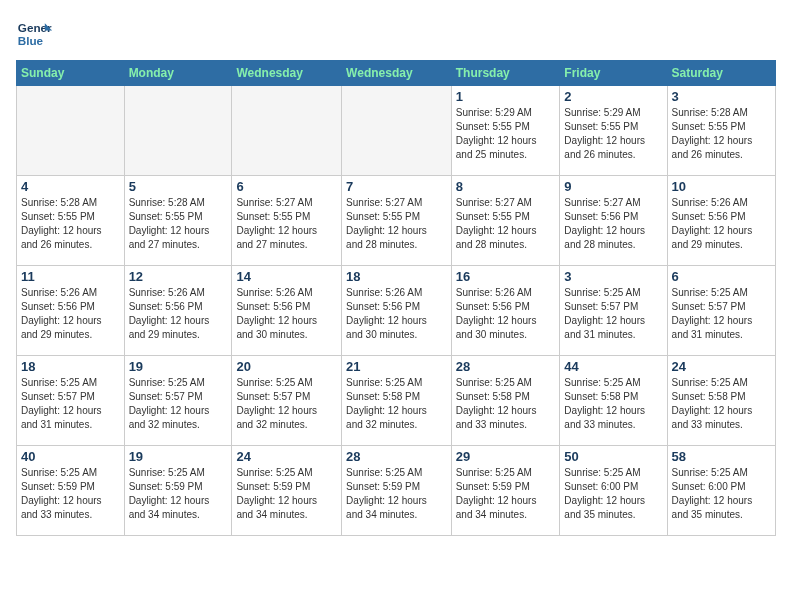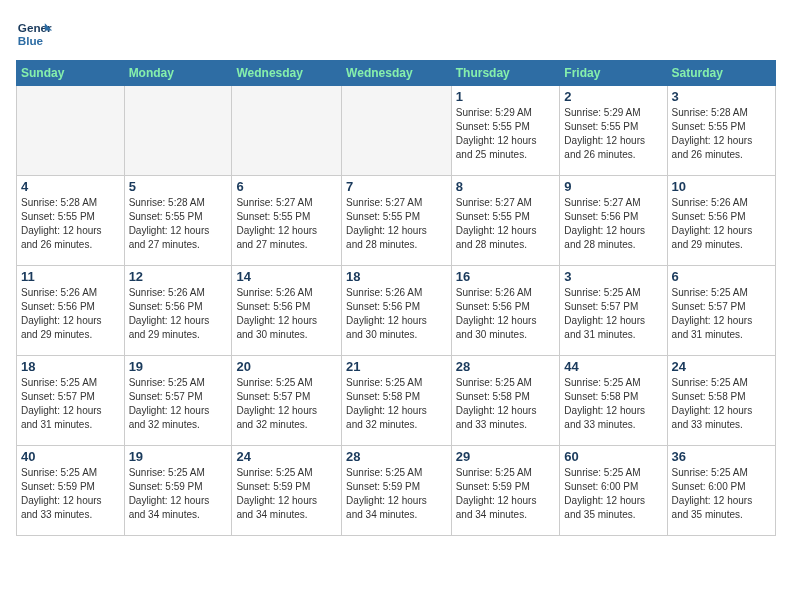--- a/index.html
+++ b/index.html
@@ -325,28 +325,28 @@
 and 34 minutes.</div>
         </td>
         <td>
           <span class="day-num">29</span>
           <div class="day-info" style="white-space: pre-line;">Sunrise: 5:25 AM
 Sunset: 5:59 PM
 Daylight: 12 hours
 and 34 minutes.</div>
         </td>
         <td>
-          <span class="day-num">60</span>
+          <span class="day-num">50</span>
           <div class="day-info" style="white-space: pre-line;">Sunrise: 5:25 AM
 Sunset: 6:00 PM
 Daylight: 12 hours
 and 35 minutes.</div>
         </td>
         <td>
-          <span class="day-num">36</span>
+          <span class="day-num">58</span>
           <div class="day-info" style="white-space: pre-line;">Sunrise: 5:25 AM
 Sunset: 6:00 PM
 Daylight: 12 hours
 and 35 minutes.</div>
         </td>
       </tr>
     </tbody>
 </table>
 
 </body></html>

